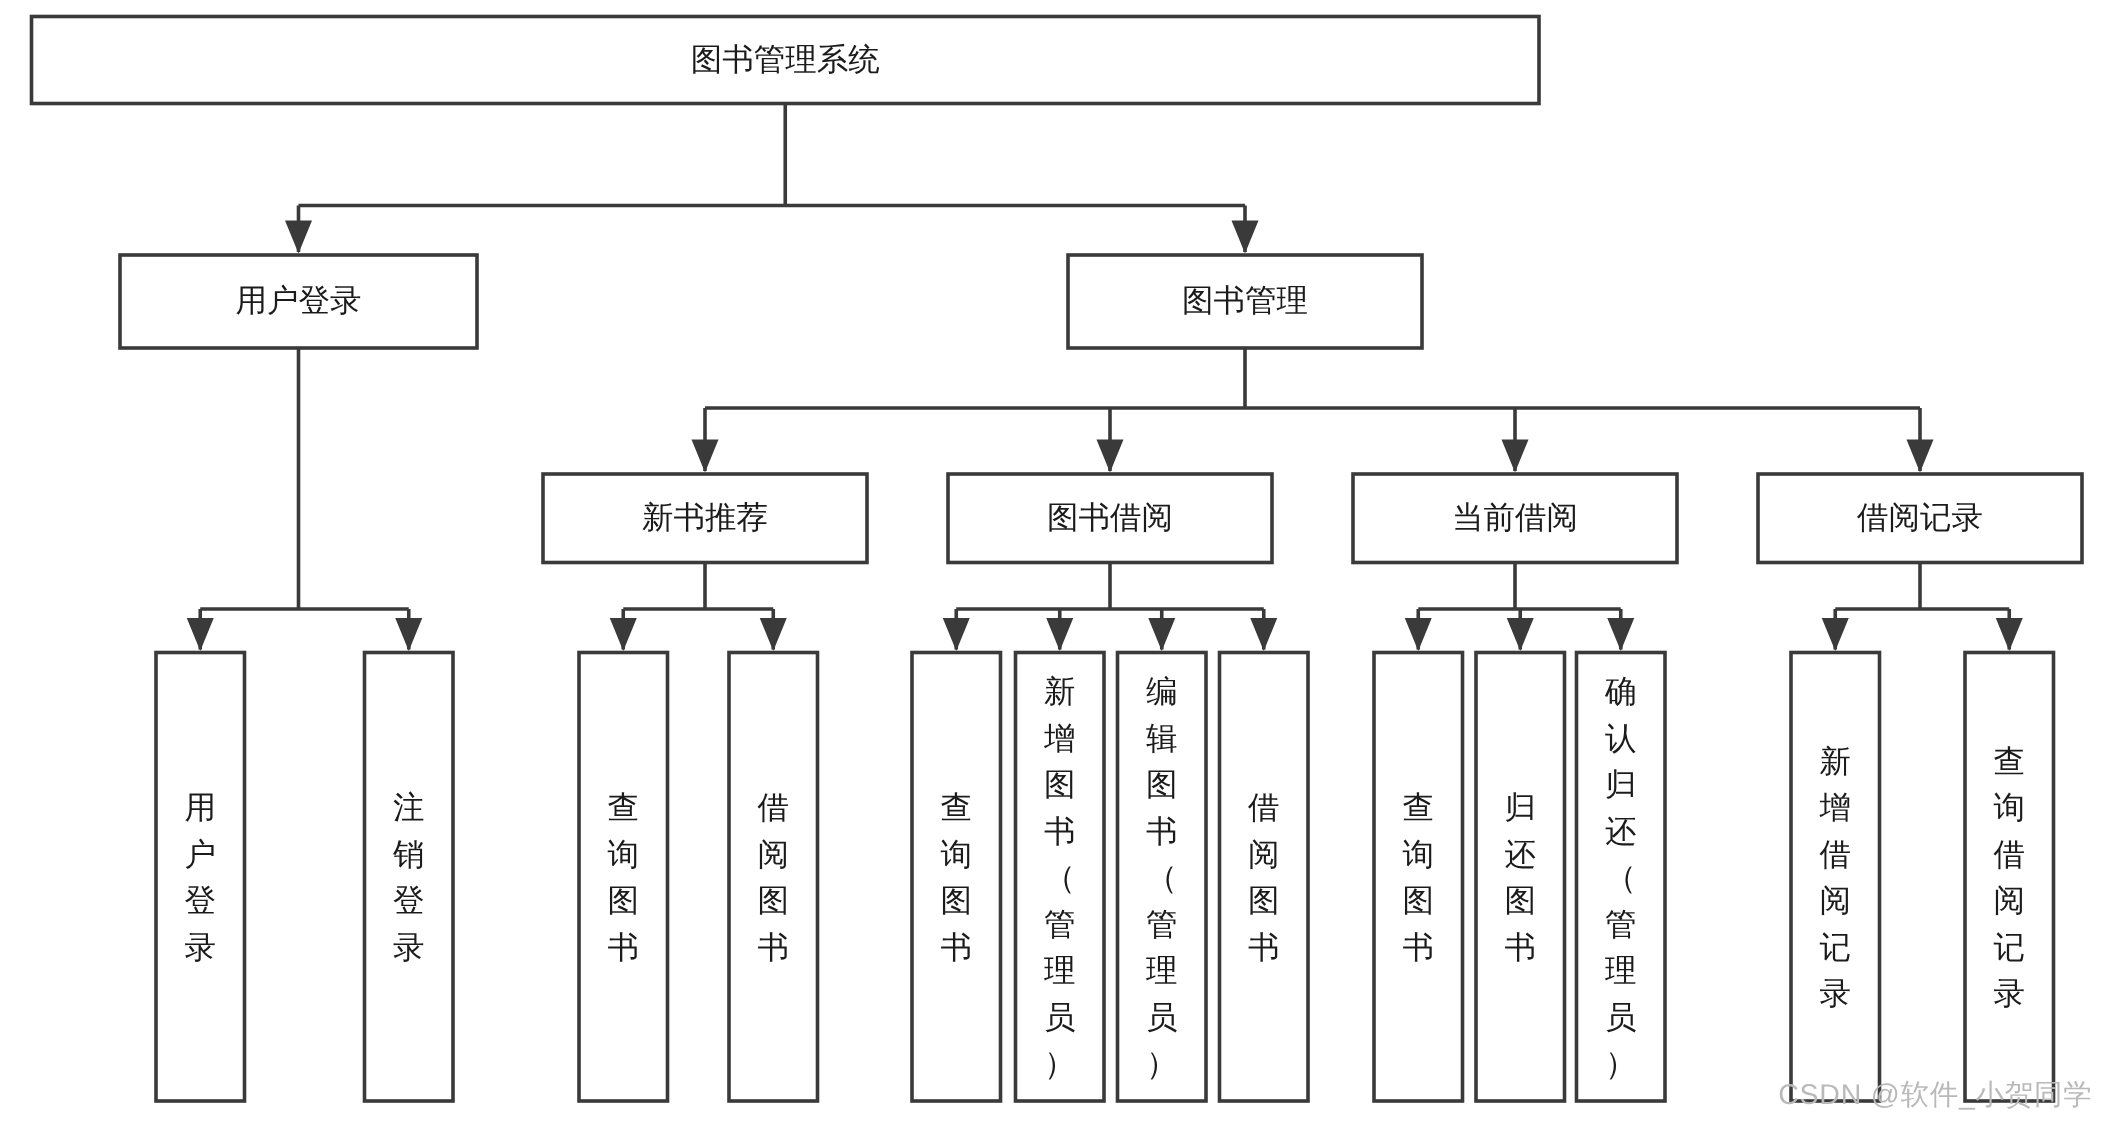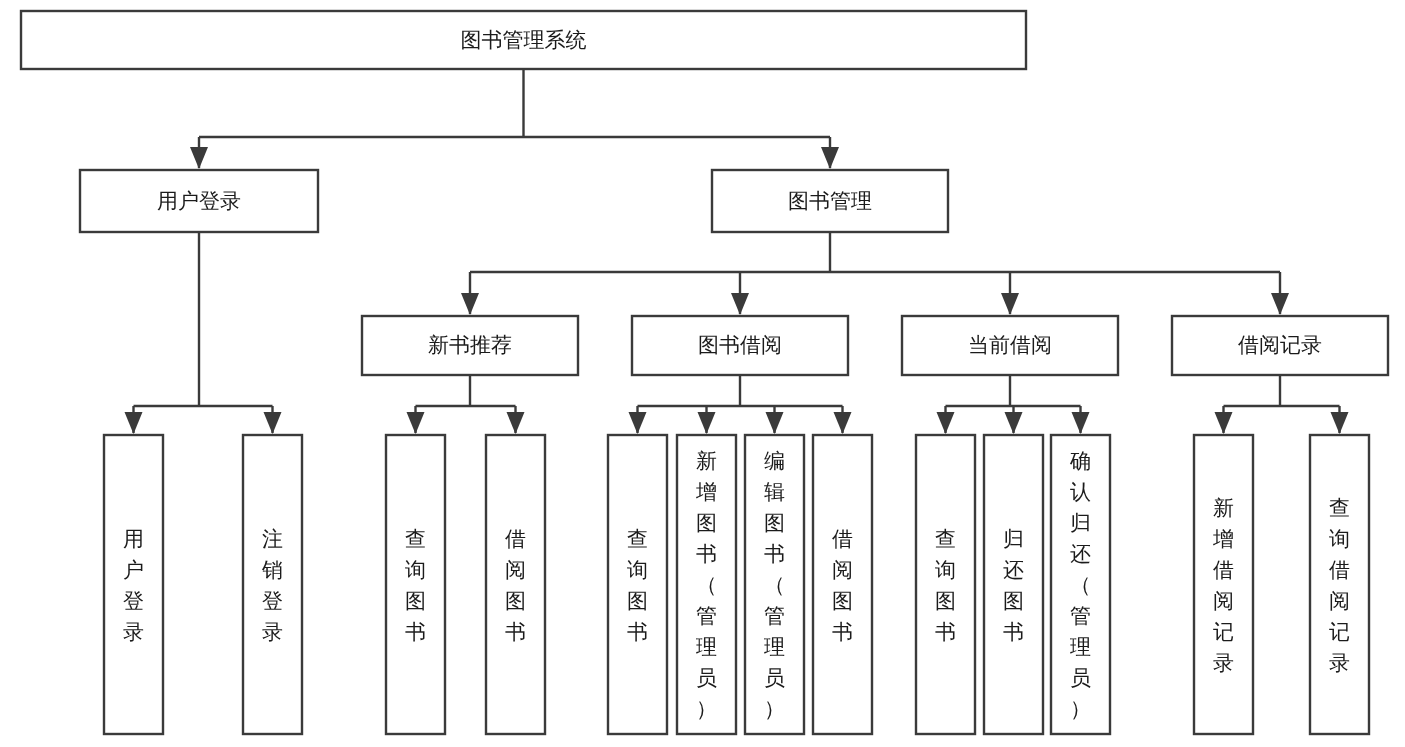--- a/index.html
+++ b/index.html
@@ -202,13 +202,14 @@
         <g>
           <rect x="1194" y="435" width="59" height="299" class="node-box"></rect>
           <text x="1223.5" y="514.5" class="node-label-v"><tspan x="1223.5" dy="0">新</tspan><tspan x="1223.5" dy="31">增</tspan><tspan x="1223.5" dy="31">借</tspan><tspan x="1223.5" dy="31">阅</tspan><tspan x="1223.5" dy="31">记</tspan><tspan x="1223.5" dy="31">录</tspan></text>
         </g>
         <g>
           <rect x="1310" y="435" width="59" height="299" class="node-box"></rect>
           <text x="1339.5" y="514.5" class="node-label-v"><tspan x="1339.5" dy="0">查</tspan><tspan x="1339.5" dy="31">询</tspan><tspan x="1339.5" dy="31">借</tspan><tspan x="1339.5" dy="31">阅</tspan><tspan x="1339.5" dy="31">记</tspan><tspan x="1339.5" dy="31">录</tspan></text>
         </g>
       </g>
   </svg>
+  <div class="watermark-text">CSDN @软件_小贺同学</div>
 </div>
 
 </body></html>

